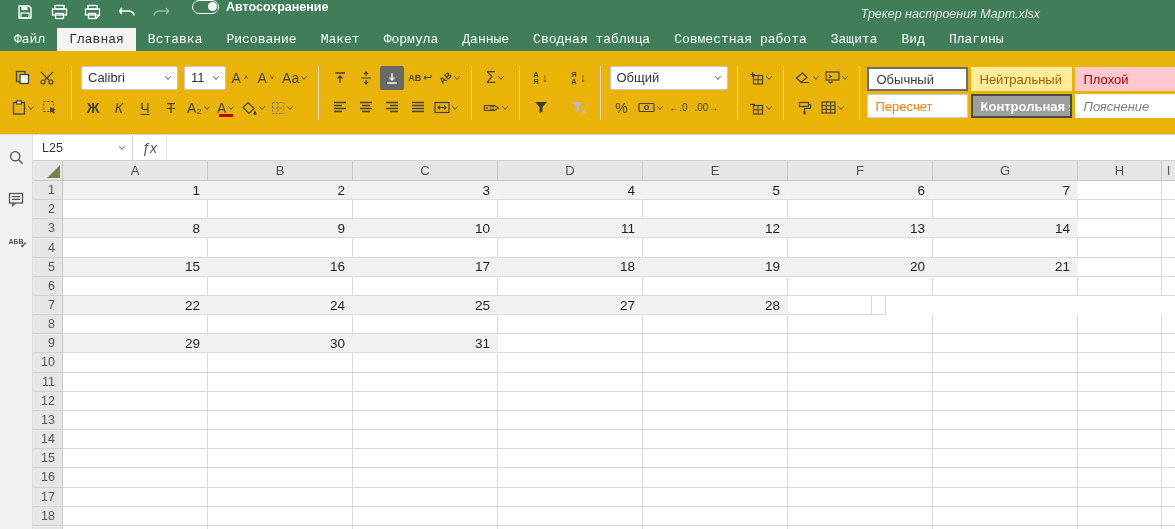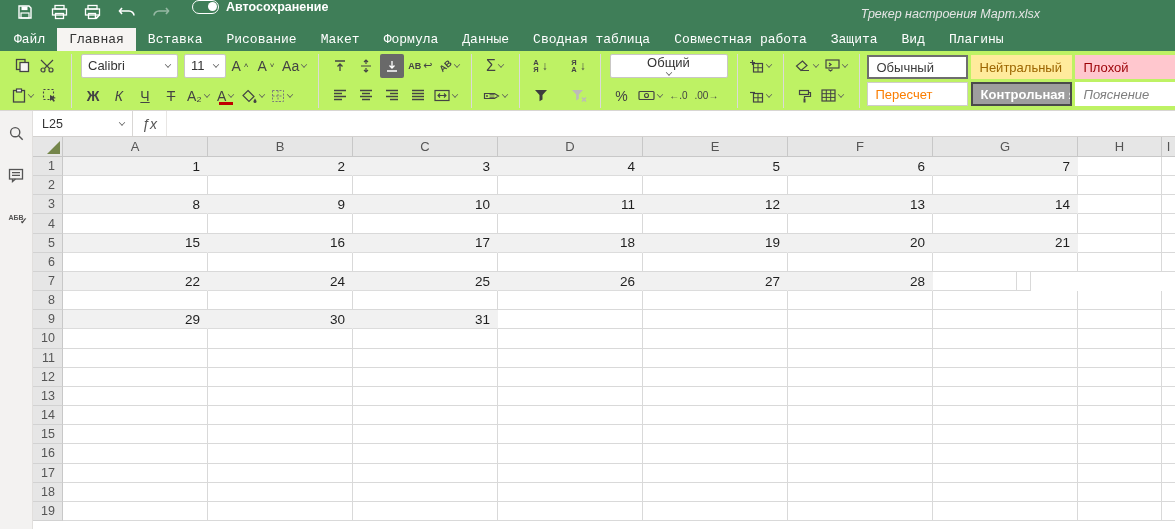--- a/index.html
+++ b/index.html
@@ -16,32 +16,32 @@
   .toggle { width:27px; height:14px; border:1.6px solid #fff; border-radius:8px; position:relative; cursor:pointer; }
   .toggle::after { content:""; position:absolute; right:1.5px; top:1px; width:9px; height:9px; border-radius:50%; background:#fff; }
   .autosave-label { color:#fff; font-size:12.5px; font-weight:bold; }
   .doc-title { position:absolute; top:7px; right:135px; color:#e5e5e5; font-size:12.5px;font-style:italic; }
 
   .tabs { height:23px; display:flex; align-items:stretch; padding-left:2px; }
   .tab { color:#fff; font-size:13px; padding:0 12px; display:flex; align-items:center; cursor:pointer; white-space:nowrap;font-family:Liberation Mono, monospace; }
   .tab.active { background:#f6f4f2; color:#333; }
 
   
-  .ribbon { height:60px; background:#bef264; border-bottom:1px solid #d8d6d3; display:flex; align-items:center; padding:0 4px; flex:0 0 auto; overflow:hidden; }
+  .ribbon { height:84px; background:#eab308; border-bottom:1px solid #d8d6d3; display:flex; align-items:center; padding:0 4px; flex:0 0 auto; overflow:hidden; }
   .rgroup { display:flex; flex-direction:column; justify-content:center; gap:4px; padding:0 6px; }
   .rrow { display:flex; align-items:center; gap:2px; height:26px; }
   .rsep { width:1px; height:54px; background:#dcdad7; margin:0 3px; flex:0 0 auto; }
   .rbtn { min-width:24px; height:24px; display:flex; align-items:center; justify-content:center; gap:2px; color:#444; font-size:14px; cursor:pointer; border-radius:2px; padding:0 2px; }
   .rbtn.active { background:#696969; color:#fff; }
   .rbtn.active svg path, .rbtn.active svg line { stroke:#fff; }
   .chev { width:6px; height:6px; border-left:1.3px solid #5a5a5a; border-bottom:1.3px solid #5a5a5a; transform:rotate(-45deg) translate(1px,-1px) scale(.75); flex:0 0 auto; }
   .combo { background:#fff; border:1px solid #c9c7c5; border-radius:2px; height:24px; display:flex; align-items:center; justify-content:space-between; padding:0 6px; font-size:13px; color:#333; cursor:pointer; }
   .combo-font { width:97px; }
   .combo-size { width:42px; margin-left:4px; }
-  .combo-num { width:118px;flex-direction:column; }
+  .combo-num { width:118px; }
   .glyph-b { font-weight:bold; }
   .glyph-i { font-style:italic; }
   .glyph-u { text-decoration:underline; }
   .glyph-s { text-decoration:line-through; }
   .fontcolor { position:relative; }
   .fontcolor .bar { position:absolute; left:5px; right:5px; bottom:3px; height:3px; background:#c00000; }
   .sup { font-size:8px; vertical-align:super; margin-left:1px; }
   .stack { display:flex; flex-direction:column; font-size:7.5px; line-height:7px; font-weight:bold; color:#444; }
   .sorti { font-size:12px; margin-left:1px; color:#444; }
   .smalltxt { font-size:10px; color:#444; letter-spacing:0; }
@@ -570,21 +570,20 @@
               <div class="cell" style="width: 145px;"></div>
               <div class="cell" style="width: 145px;"></div>
               <div class="cell" style="width: 84px;"></div>
               <div class="cell" style="width: 14px;"></div>
             </div>
             <div class="grow">
               <div class="row-h">7</div>
               <div class="cell shaded" style="width: 145px;">22</div>
               <div class="cell shaded" style="width: 145px;">24</div>
               <div class="cell shaded" style="width: 145px;">25</div>
-              <div class="cell shaded" style="width: 145px;">26</div>
               <div class="cell shaded" style="width: 145px;">27</div>
               <div class="cell shaded" style="width: 145px;">28</div>
               <div class="cell" style="width: 84px;"></div>
               <div class="cell" style="width: 14px;"></div>
             </div>
             <div class="grow">
               <div class="row-h">8</div>
               <div class="cell" style="width: 145px;"></div>
               <div class="cell" style="width: 145px;"></div>
               <div class="cell" style="width: 145px;"></div>

